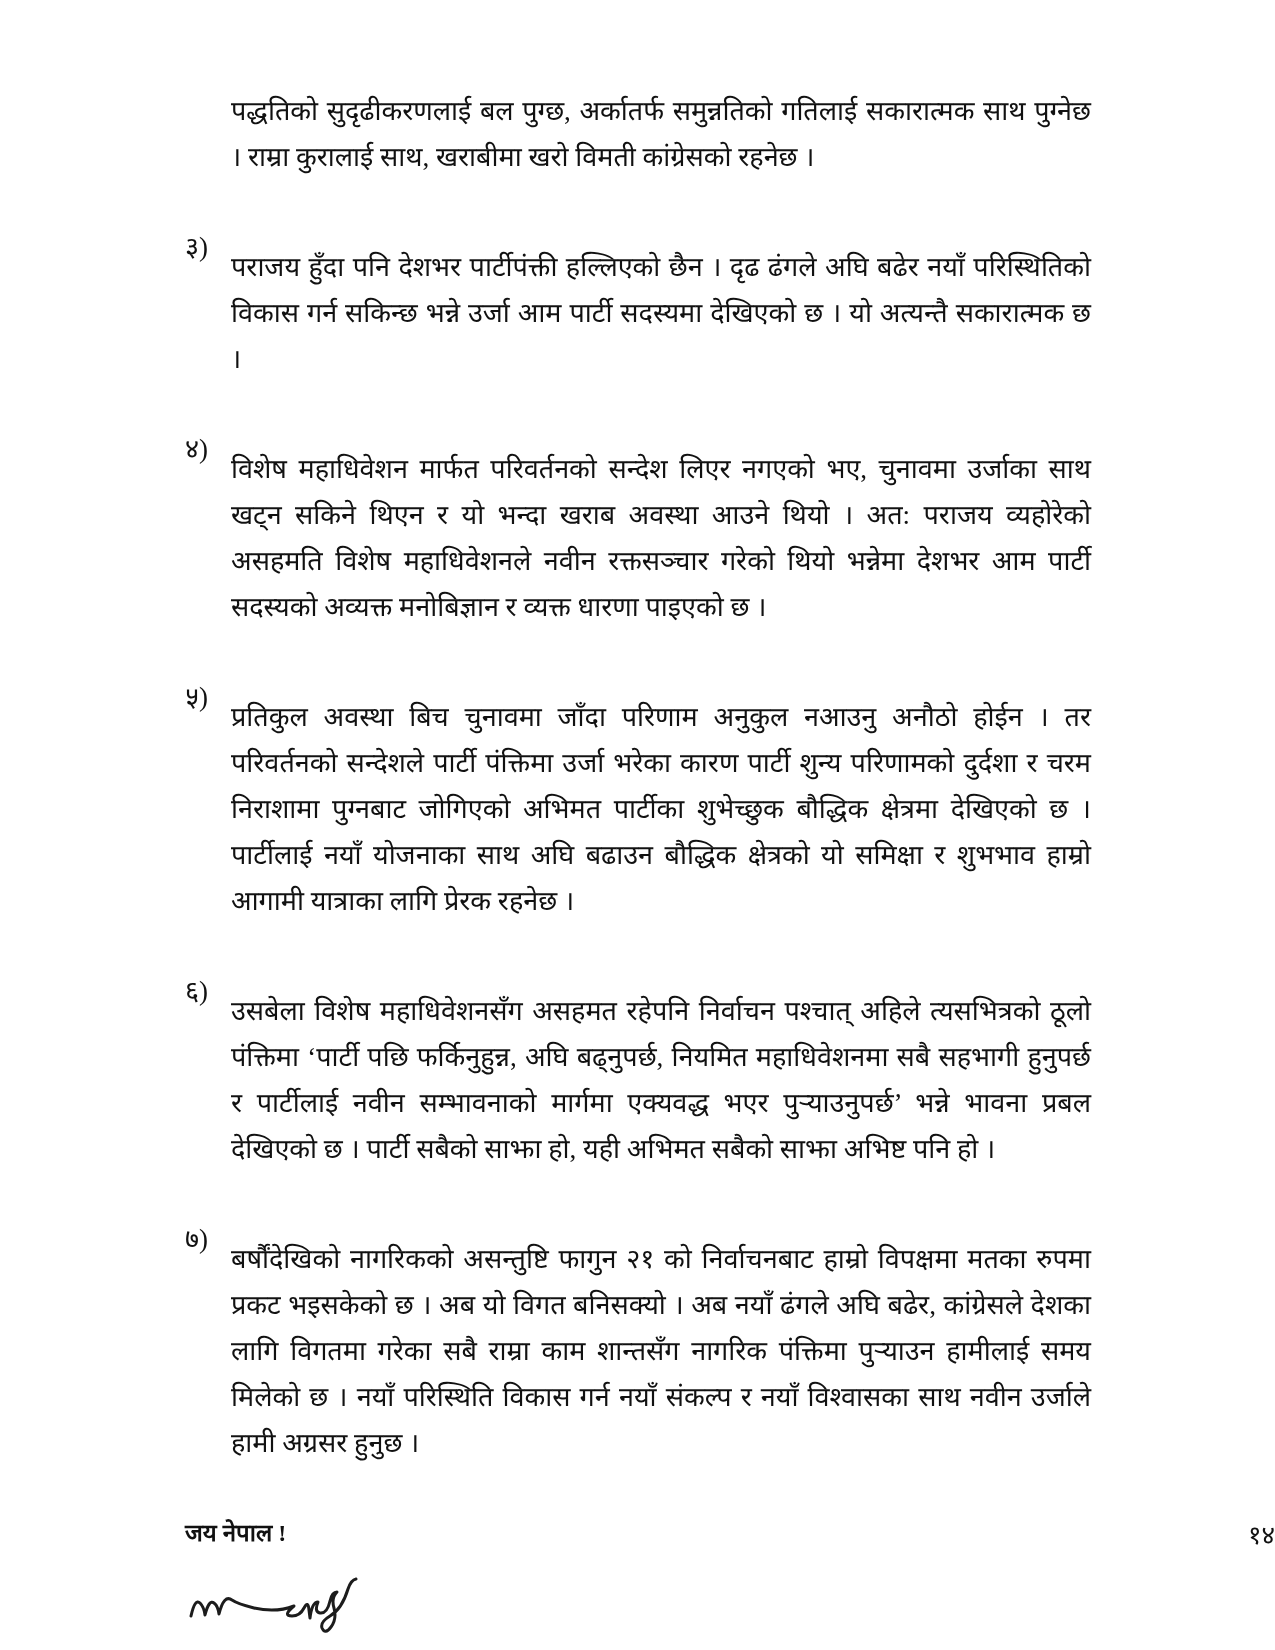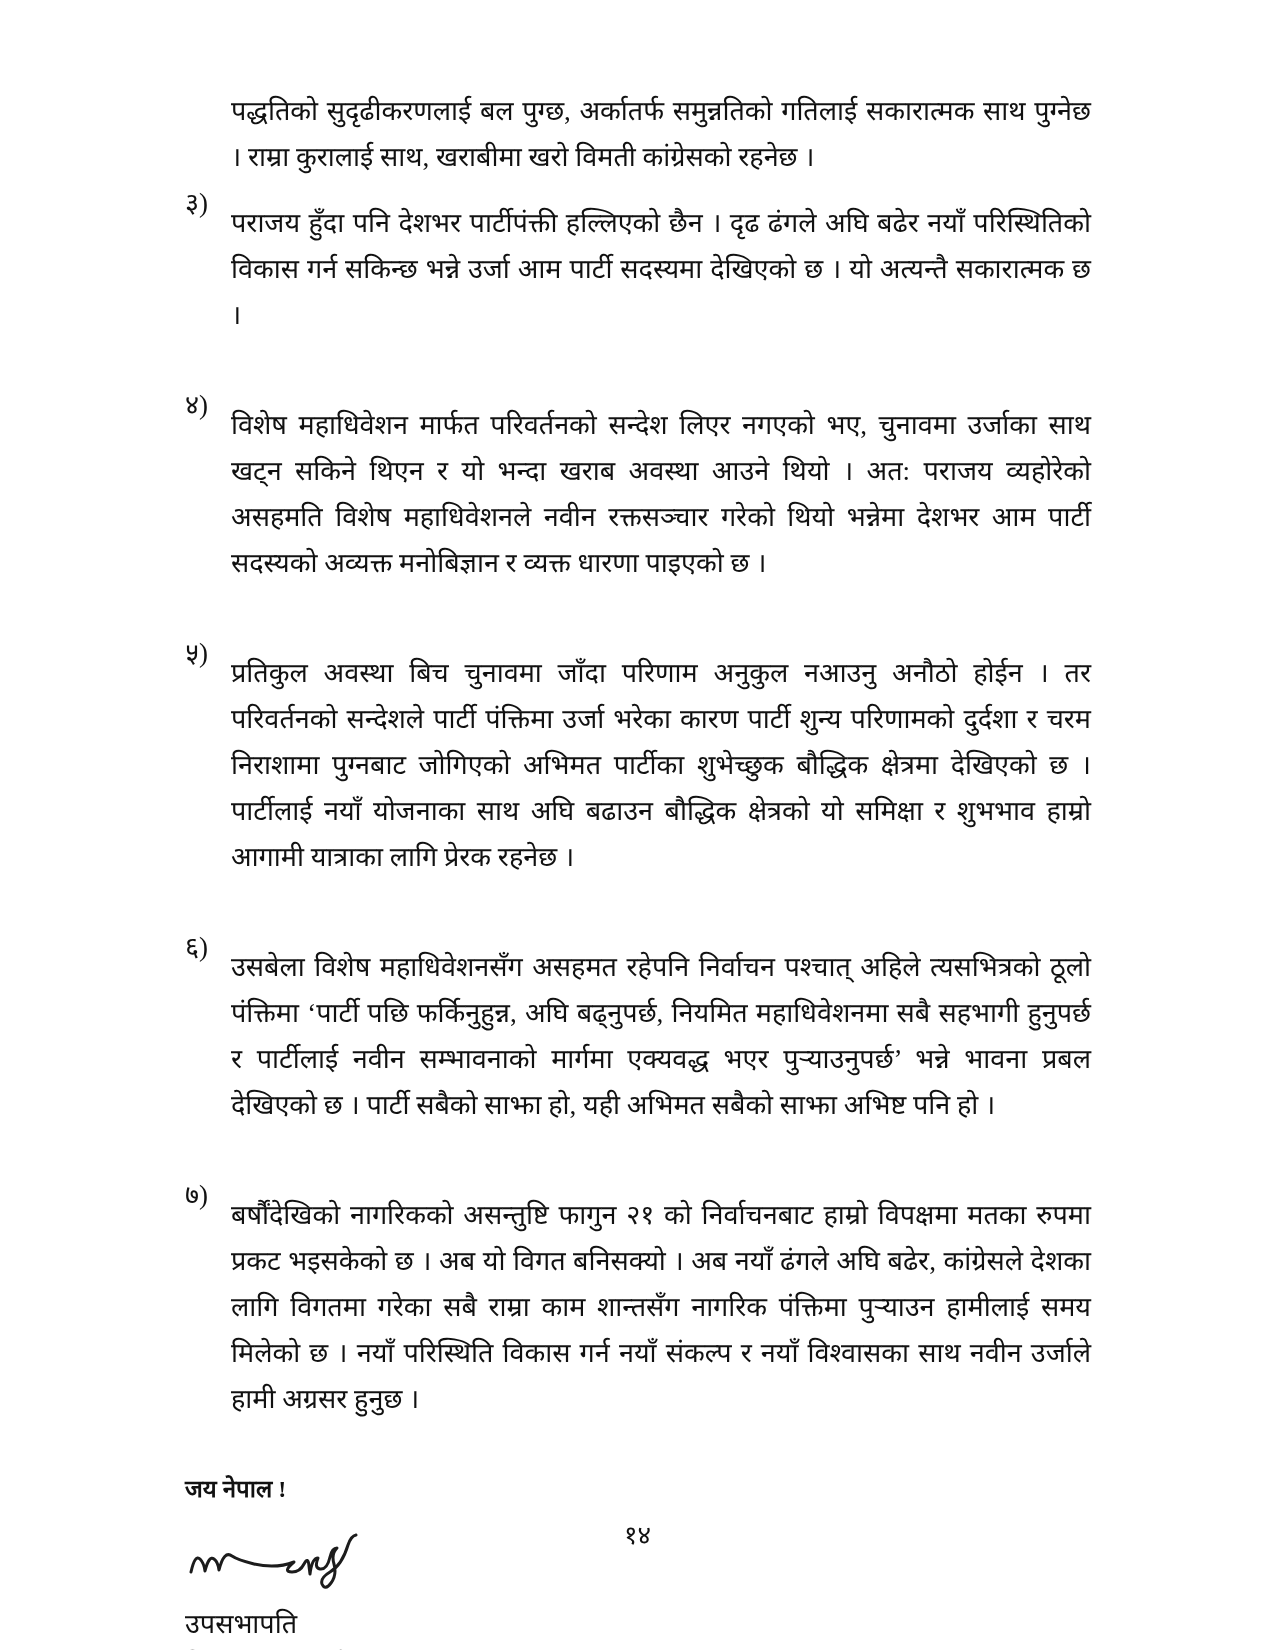--- a/index.html
+++ b/index.html
@@ -16,20 +16,21 @@
   .content {
     position: absolute;
     left: 185px;
     top: 88px;
     width: 906px;
   }
   .para {
     font-size: 27px;
     line-height: 46px;
     text-align: justify;
+    margin-bottom: 44px;
   }
   .intro { margin-left: 46px; }
   .list-item {
     display: flex;
     align-items: flex-start;
     margin-bottom: 44px;
   }
   .item-number {
     flex: 0 0 46px;
     font-size: 27px;
@@ -58,21 +59,21 @@
   .sig-line {
     font-size: 27px;
     line-height: 41px;
     text-align: left;
   }
   .page-number {
     position: absolute;
     left: 0;
     right: 0;
     bottom: 98px;
-    text-align: center;
+    text-align: right;
     font-size: 26px;
     color: #111111;
   }
 </style>
 </head>
 <body>
 
 <div class="page">
   <div class="content">
 

